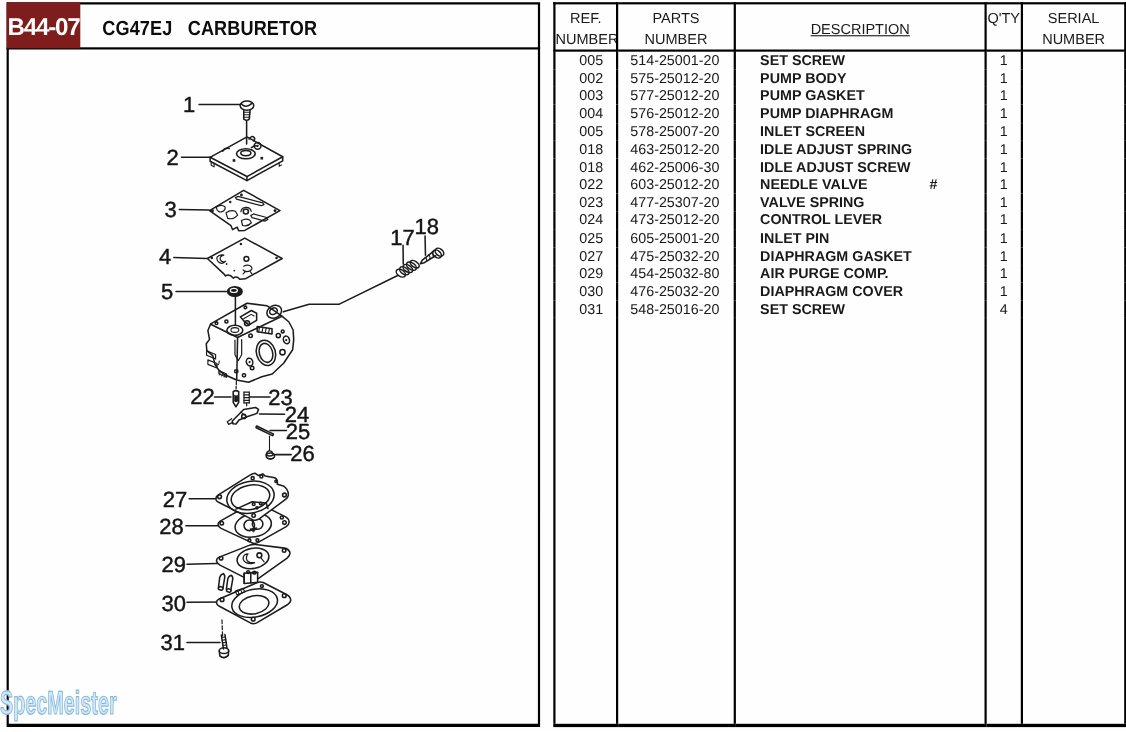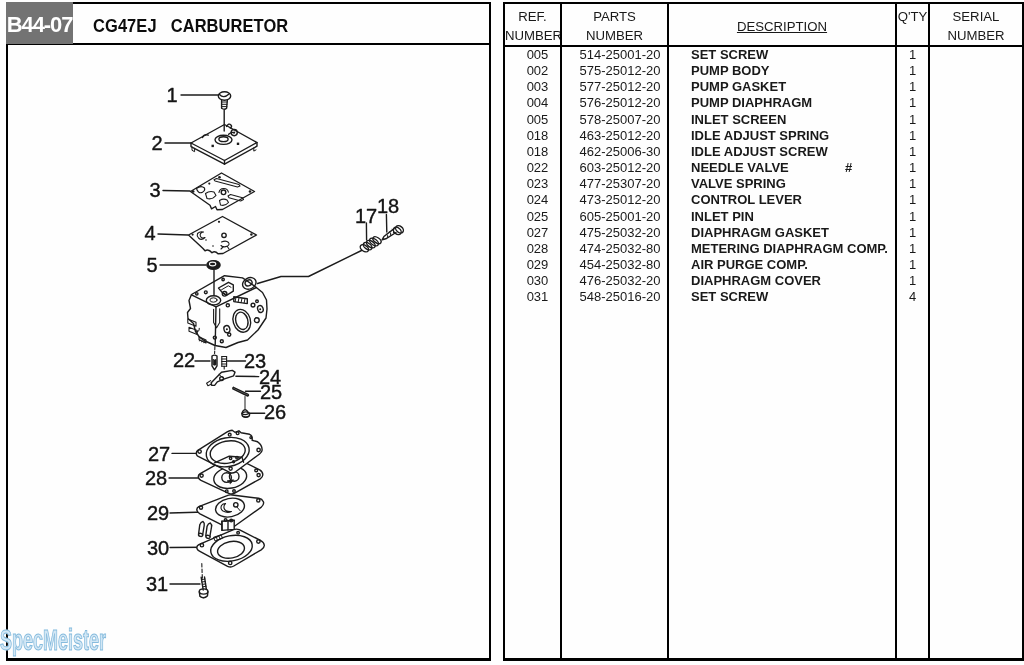--- a/index.html
+++ b/index.html
@@ -1,35 +1,35 @@
 <!DOCTYPE html>
 <html><head>
 <meta charset="utf-8">
 <style>
   html,body{margin:0;padding:0;background:#ffffff;}
   #page{position:relative;width:1024px;height:665px;background:#fefefe;overflow:hidden;
         font-family:"Liberation Sans",sans-serif;}
   #leftpanel{position:absolute;left:6px;top:2px;width:485px;height:659px;
              border:2px solid #000;border-bottom-width:3px;box-sizing:border-box;}
   #lpheadline{position:absolute;left:6px;top:43px;width:485px;height:2px;background:#000;}
-  #blackbox{position:absolute;left:6px;top:2px;width:67px;height:42px;background:#737373;
+  #blackbox{position:absolute;left:6px;top:2px;width:67px;height:42px;background:#7f1d1d;
             color:#fff;font-weight:bold;font-size:22px;letter-spacing:-1.1px;
             text-align:center;line-height:46px;}
   #title{position:absolute;left:93px;top:2px;height:42px;line-height:47px;
          font-weight:bold;font-size:18.5px;color:#0c0c0c;letter-spacing:0.1px;
          transform:scaleX(0.89);transform-origin:0 50%;}
   #parttable{position:absolute;left:503px;top:2px;width:519px;height:659px;
              border-collapse:collapse;table-layout:fixed;}
   #parttable td{border-left:2px solid #000;border-right:2px solid #000;
                 font-size:13px;color:#191919;padding:0;overflow:hidden;white-space:nowrap;}
   #parttable tr.hdr td{border-bottom:2px solid #000;border-top:2px solid #000;
                        font-size:13.2px;text-align:center;vertical-align:top;}
   #parttable tr.data td{height:16.15px;line-height:16.15px;}
   #parttable tr.data td.ref{text-align:center;padding-left:10px;}
-  #parttable tr.data td.pn{text-align:center;padding-left:11px;}
+  #parttable tr.data td.pn{padding-left:11px;}
   #parttable tr.data td.de{text-align:left;padding-left:22px;position:relative;font-weight:bold;}
   #parttable tr.data td.qt{text-align:center;}
   #parttable tr.fill td{border-bottom:3px solid #000;}
   .h2l{padding-top:4px;line-height:18.5px;display:block;}
   #wmark{position:absolute;left:0px;top:622px;width:110px;height:40px;
          font-weight:bold;font-size:30px;line-height:36px;
          color:#d3e7f5;-webkit-text-stroke:1.1px #85bbdd;
          text-shadow:0 0 2px #ffffff,0 0 1px #ffffff;
          transform:scaleX(0.60);transform-origin:0 50%;letter-spacing:0px;}
 </style>
@@ -139,27 +139,20 @@
           <td class="ref">025</td>
           <td class="pn">605-25001-20</td>
           <td class="de">INLET PIN</td>
           <td class="qt">1</td>
           <td></td>
         </tr>
     <tr class="data">
           <td class="ref">027</td>
           <td class="pn">475-25032-20</td>
           <td class="de">DIAPHRAGM GASKET</td>
-          <td class="qt">1</td>
-          <td></td>
-        </tr>
-    <tr class="data">
-          <td class="ref">028</td>
-          <td class="pn">474-25032-80</td>
-          <td class="de">METERING DIAPHRAGM COMP.</td>
           <td class="qt">1</td>
           <td></td>
         </tr>
     <tr class="data">
           <td class="ref">029</td>
           <td class="pn">454-25032-80</td>
           <td class="de">AIR PURGE COMP.</td>
           <td class="qt">1</td>
           <td></td>
         </tr>

